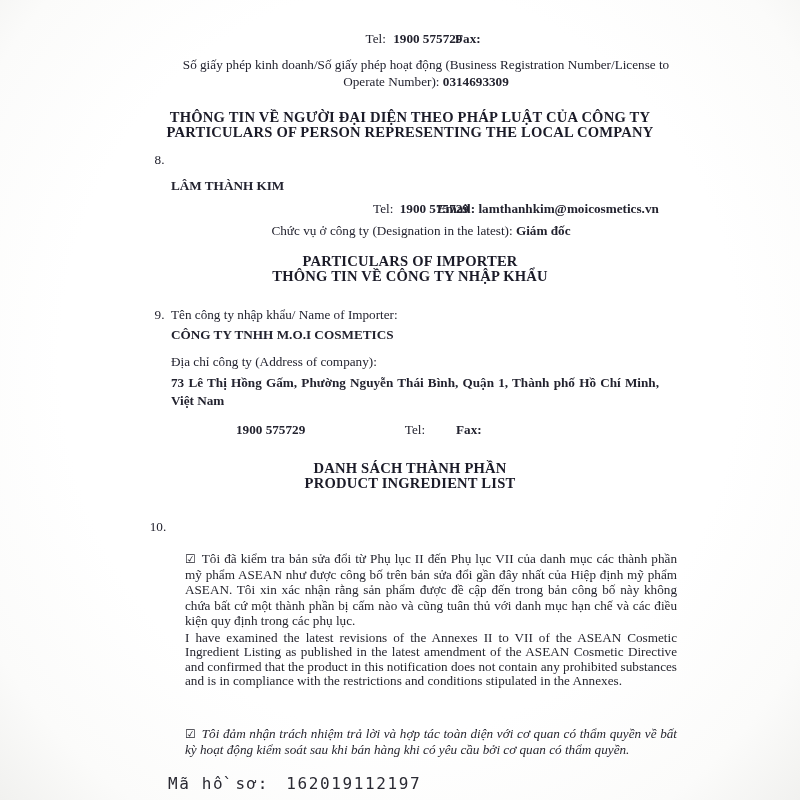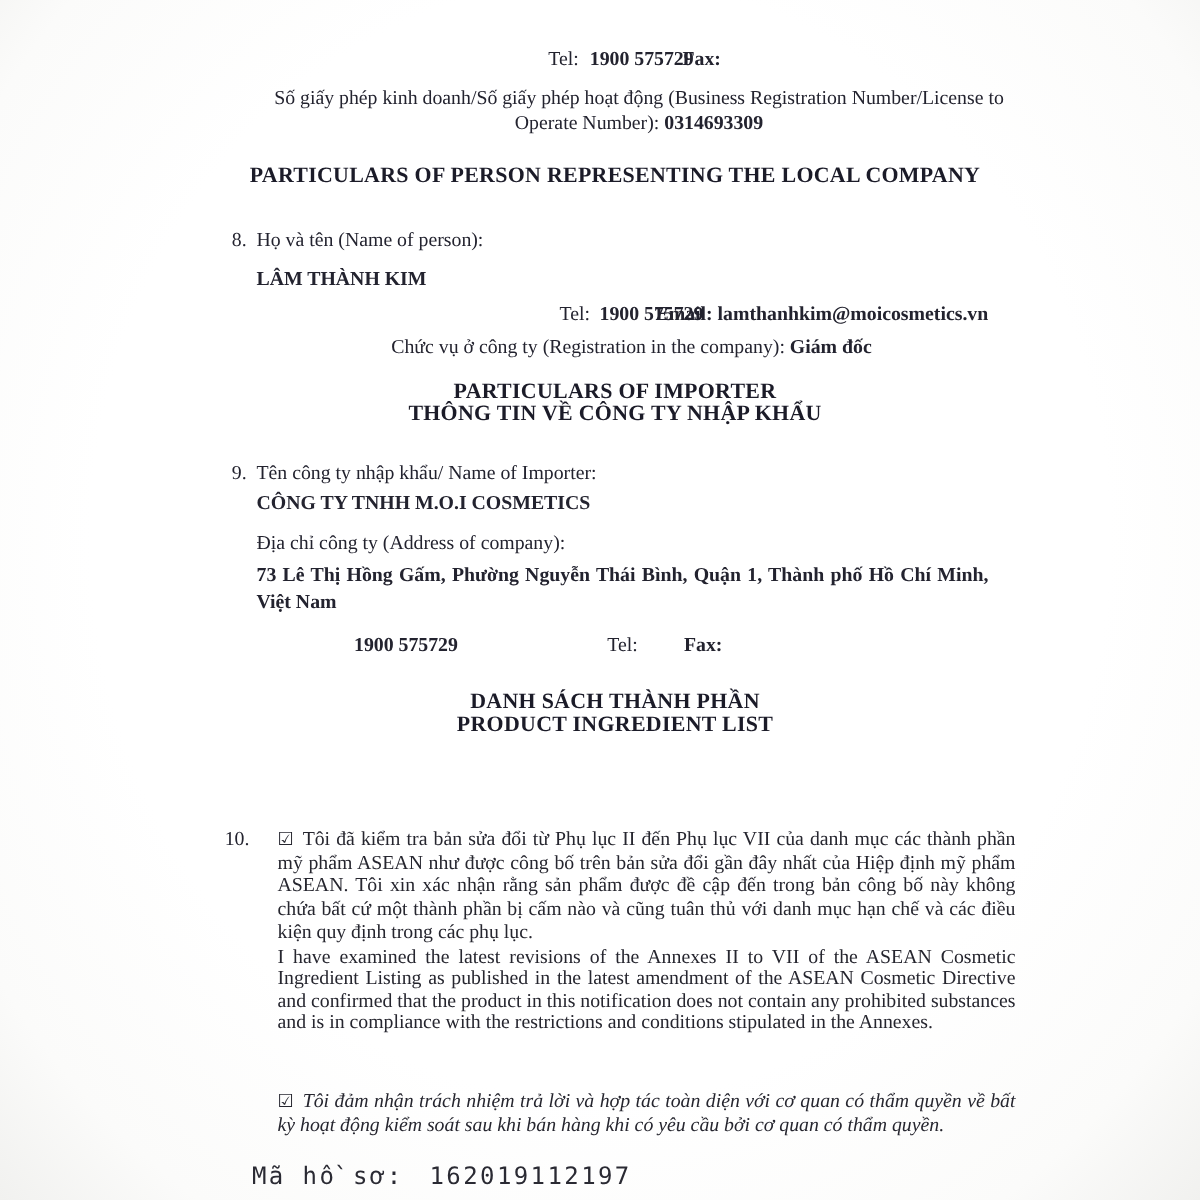--- a/index.html
+++ b/index.html
@@ -59,40 +59,40 @@
     <span class="b" style="padding-left:4px;">1900 575729</span>
     <span class="b abs" style="left:285px; top:0;">Fax:</span>
   </div>
 
   <p class="abs txt" style="left:170px; top:44px; width:488px; margin:12px;">
     <span>Số giấy phép kinh doanh/Số giấy phép hoạt động (Business Registration Number/License to Operate Number):</span>
     <span class="b">0314693309</span>
   </p>
 
   <div class="abs heading" style="top:110px;">
+    <span class="hline">THÔNG TIN VỀ NGƯỜI ĐẠI DIỆN THEO PHÁP LUẬT CỦA CÔNG TY</span>
     <span class="hline">PARTICULARS OF PERSON REPRESENTING THE LOCAL COMPANY</span>
   </div>
 
   <div class="abs txt num-row" style="left:148px; top:151px; width:512px;">
     <span class="num">8.</span>
-    <span>Họ và tên (Name of person):</span>
   </div>
   <div class="abs txt b" style="left:171px; top:177px;">LÂM THÀNH KIM</div>
 
   <div class="abs txt" style="left:171px; top:200px; width:500px;">
     <span>Tel:</span>
     <span class="b" style="padding-left:3px;">1900 575729</span>
     <span class="abs b" style="left:266px; top:0;">
       <span>Email:</span>
       <span>lamthanhkim@moicosmetics.vn</span>
     </span>
   </div>
 
   <div class="abs txt" style="left:171px; top:222px; width:500px;">
-    <span>Chức vụ ở công ty (Registration in the company):</span>
+    <span>Chức vụ ở công ty (Designation in the latest):</span>
     <span class="b">Giám đốc</span>
   </div>
 
   <div class="abs heading" style="top:254px;">
     <span class="hline">PARTICULARS OF IMPORTER</span>
     <span class="hline">THÔNG TIN VỀ CÔNG TY NHẬP KHẨU</span>
   </div>
 
   <div class="abs txt num-row" style="left:148px; top:306px; width:512px;">
     <span class="num">9.</span>
@@ -107,21 +107,21 @@
     <span>Tel:</span>
     <span class="abs b" style="left:65px; top:0;">1900 575729</span>
     <span class="abs b" style="left:285px; top:0;">Fax:</span>
   </div>
 
   <div class="abs heading" style="top:461px;">
     <span class="hline">DANH SÁCH THÀNH PHẦN</span>
     <span class="hline">PRODUCT INGREDIENT LIST</span>
   </div>
 
-  <div class="abs txt num-row" style="left:145px; top:518px; width:520px;margin-top:32px;">
+  <div class="abs txt num-row" style="left:145px; top:518px; width:520px;">
     <span class="num" style="width:26px;">10.</span>
   </div>
 
   <p class="abs para" style="top:551px; margin:0;">
     <span class="cb-glyph">☑</span><span>Tôi đã kiểm tra bản sửa đổi từ Phụ lục II đến Phụ lục VII của danh mục các thành phần mỹ phẩm ASEAN như được công bố trên bản sửa đổi gần đây nhất của Hiệp định mỹ phẩm ASEAN. Tôi xin xác nhận rằng sản phẩm được đề cập đến trong bản công bố này không chứa bất cứ một thành phần bị cấm nào và cũng tuân thủ với danh mục hạn chế và các điều kiện quy định trong các phụ lục.</span>
   </p>
 
   <p class="abs para" style="top:631px; margin:0; line-height:14.3px;">I have examined the latest revisions of the Annexes II to VII of the ASEAN Cosmetic Ingredient Listing as published in the latest amendment of the ASEAN Cosmetic Directive and confirmed that the product in this notification does not contain any prohibited substances and is in compliance with the restrictions and conditions stipulated in the Annexes.</p>
 
   <p class="abs para" style="top:726px; margin:0;font-style:italic;">

